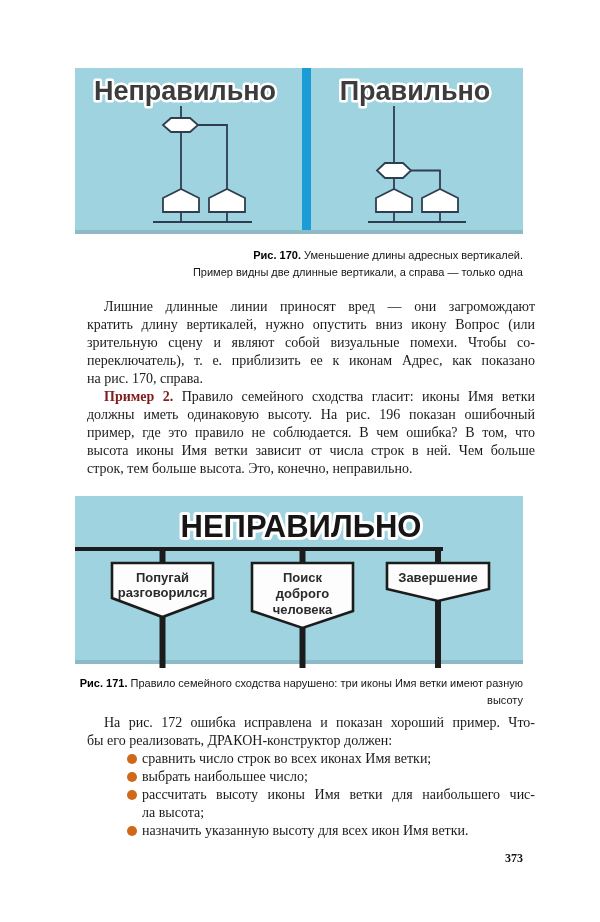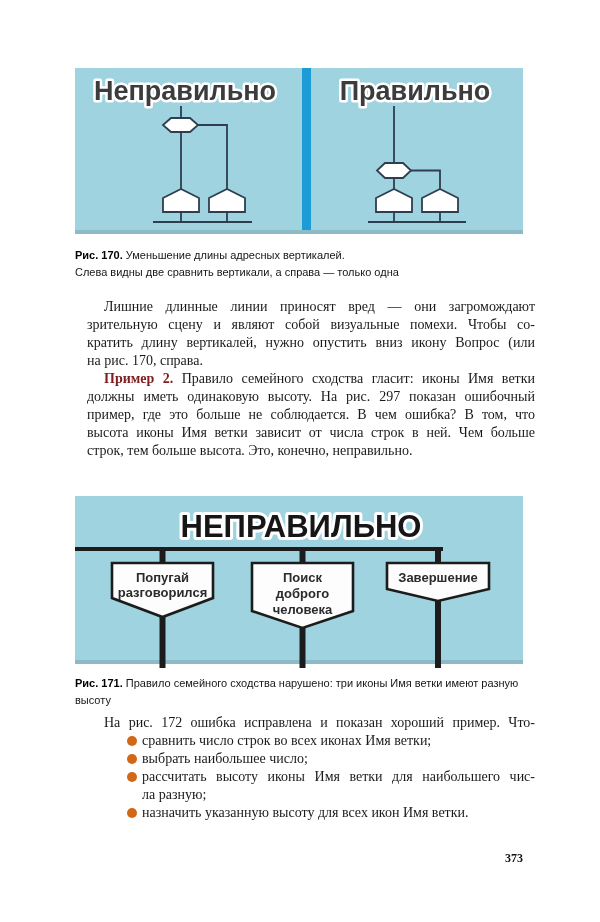--- a/index.html
+++ b/index.html
@@ -30,21 +30,21 @@
   .f171-thick { stroke:var(--fig171-line); stroke-width:6; }
   .f171-hline { fill:var(--fig171-line); }
   .f171-shape { stroke:var(--fig171-line); stroke-width:2.6; fill:#fdfdfd; }
   .icon-label {
     font-family:"Liberation Sans", sans-serif; font-weight:bold; font-size:13px;
     fill:var(--icon-text); text-anchor:middle;
   }
 
   
   .caption {
-    position:absolute; left:75px; width:448px; text-align:left;
+    position:absolute; left:75px; width:448px; text-align:right;
     font-family:"Liberation Sans", sans-serif; font-size:11px; line-height:17px;
     color:#161616;
   }
   .caption b { color:#000; }
 
   
   .textflow { position:absolute; left:87px; width:448px; font-size:14px; line-height:18px; }
   .ln        { text-align:justify; text-align-last:justify; }
   .ln.first  { text-indent:17px; }
   .ln.last   { text-align-last:auto; }
@@ -95,31 +95,32 @@
       <polygon class="f170-shape" points="301,144 301,130 319,121 337,130 337,144"></polygon>
       <polygon class="f170-shape" points="347,144 347,130 365,121 383,130 383,144"></polygon>
       <line class="f170-line" x1="319" y1="144" x2="319" y2="154"></line>
       <line class="f170-line" x1="365" y1="144" x2="365" y2="154"></line>
       <line class="f170-line" x1="293" y1="154" x2="391" y2="154"></line>
     </svg>
   </div>
 
   <div class="caption" style="top:247px">
     <div><b>Рис. 170.</b><span> Уменьшение длины адресных вертикалей.</span></div>
-    <div>Слева видны две сравнить вертикали, а справа — только одна</div>
+    <div>Пример видны две длинные вертикали, а справа — только одна</div>
   </div>
 
   <div class="textflow" style="top:298px">
     <div class="ln first">Лишние длинные линии приносят вред — они загромождают</div>
+    <div class="ln">кратить длину вертикалей, нужно опустить вниз икону Вопрос (или</div>
     <div class="ln">зрительную сцену и являют собой визуальные помехи. Чтобы со-</div>
-    <div class="ln">кратить длину вертикалей, нужно опустить вниз икону Вопрос (или</div>
+    <div class="ln">переключатель), т. е. приблизить ее к иконам Адрес, как показано</div>
     <div class="ln last">на рис. 170, справа.</div>
     <div class="ln first"><b>Пример 2.</b><span> Правило семейного сходства гласит: иконы Имя ветки</span></div>
-    <div class="ln">должны иметь одинаковую высоту. На рис. 297 показан ошибочный</div>
-    <div class="ln">пример, где это больше не соблюдается. В чем ошибка? В том, что</div>
+    <div class="ln">должны иметь одинаковую высоту. На рис. 196 показан ошибочный</div>
+    <div class="ln">пример, где это правило не соблюдается. В чем ошибка? В том, что</div>
     <div class="ln">высота иконы Имя ветки зависит от числа строк в ней. Чем больше</div>
     <div class="ln last">строк, тем больше высота. Это, конечно, неправильно.</div>
   </div>
 
   <div class="fig" style="top:496px">
     <svg width="448" height="174" viewBox="0 0 448 174">
       <rect class="panel" x="0" y="0" width="448" height="164"></rect>
       <rect class="shadow-strip" x="0" y="164" width="448" height="4"></rect>
 
       <rect class="f171-hline" x="0" y="51" width="368" height="4"></rect>
@@ -144,33 +145,34 @@
       <text class="icon-label" x="363" y="86">Завершение</text>
     </svg>
   </div>
 
   <div class="caption" style="top:675px">
     <div><b>Рис. 171.</b><span> Правило семейного сходства нарушено: три иконы Имя ветки имеют разную высоту</span></div>
   </div>
 
   <div class="textflow" style="top:714px">
     <div class="ln first">На рис. 172 ошибка исправлена и показан хороший пример. Что-</div>
+    <div class="ln last">бы его реализовать, ДРАКОН-конструктор должен:</div>
 
     <div class="bullet">
       <span class="dot"></span>
       <div class="bl">сравнить число строк во всех иконах Имя ветки;</div>
     </div>
     <div class="bullet">
       <span class="dot"></span>
       <div class="bl">выбрать наибольшее число;</div>
     </div>
     <div class="bullet">
       <span class="dot"></span>
       <div class="bl jl">рассчитать высоту иконы Имя ветки для наибольшего чис-</div>
-      <div class="bl">ла разную;</div>
+      <div class="bl">ла высота;</div>
     </div>
     <div class="bullet">
       <span class="dot"></span>
       <div class="bl">назначить указанную высоту для всех икон Имя ветки.</div>
     </div>
   </div>
 
   <div class="page-number">373</div>
 
 </div>

